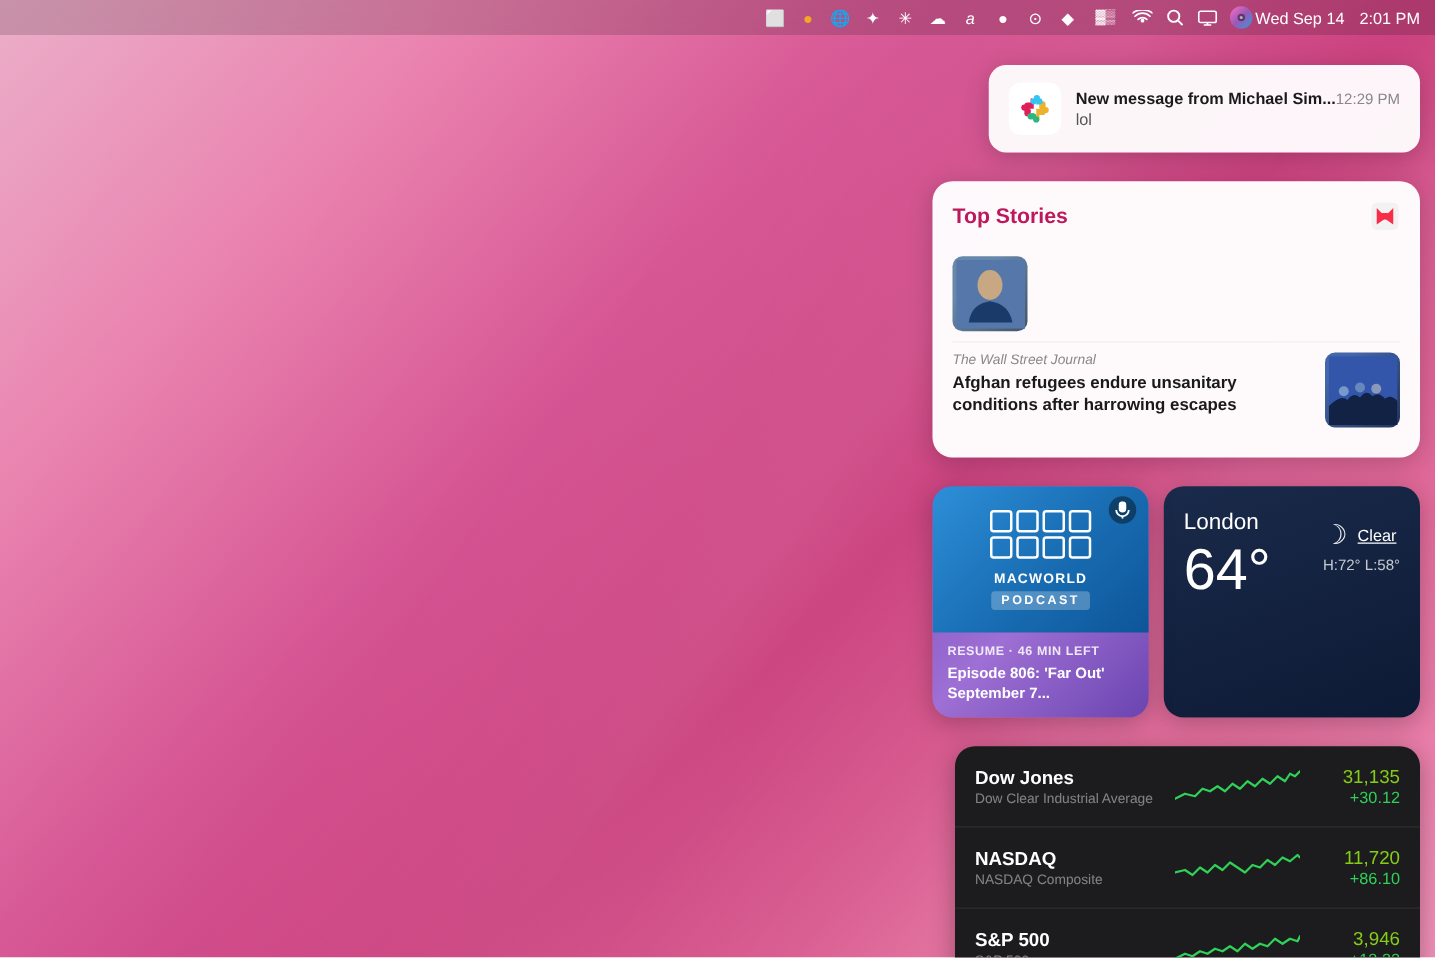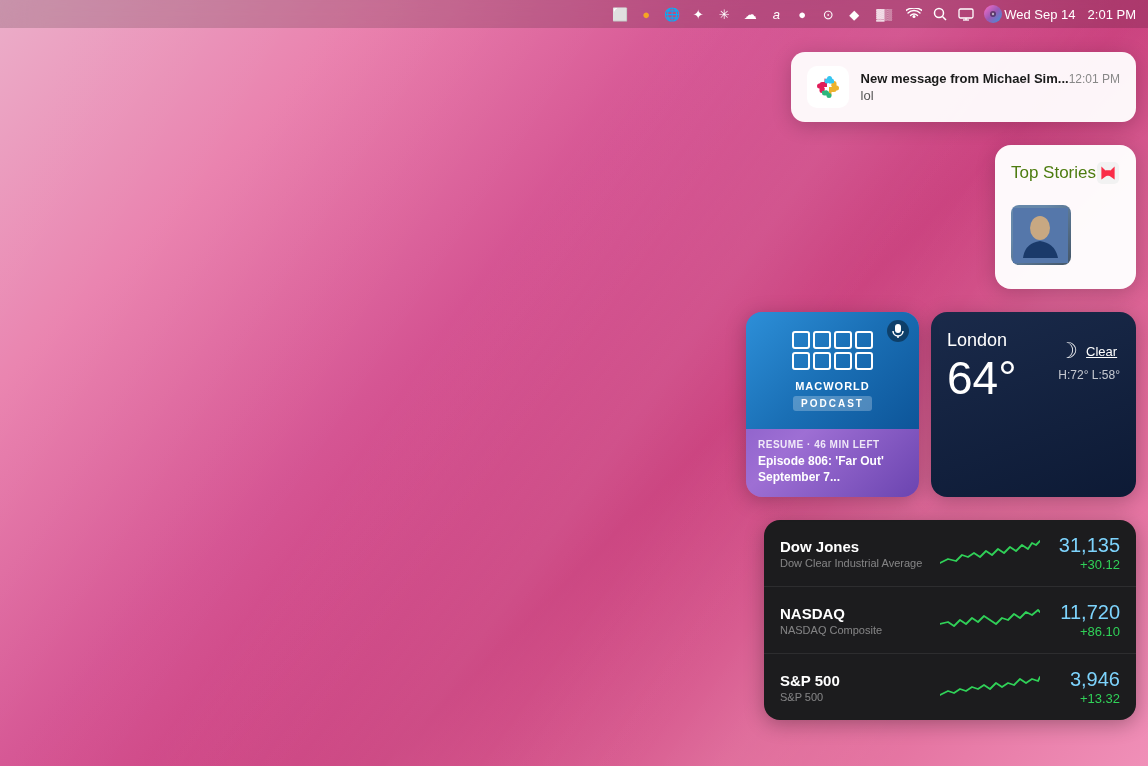--- a/index.html
+++ b/index.html
@@ -133,22 +133,22 @@
 
     .widget-header {
       display: flex;
       justify-content: space-between;
       align-items: center;
       margin-bottom: 12px;
     }
 
     .widget-title {
       font-size: 17px;
-      font-weight: 400;
-      color: #4d7c0f;
+      font-weight: 700;
+      color: #be185d;
     }
 
     .news-icon {
       width: 24px;
       height: 24px;
       display: flex;
       align-items: center;
       justify-content: center;
     }
 
@@ -411,22 +411,22 @@
       display: flex;
       align-items: center;
     }
 
     .stock-values {
       text-align: right;
       min-width: 80px;
     }
 
     .stock-price {
-      color: #7dd3fc;
-      font-size: 20px;
+      color: #84cc16;
+      font-size: 15px;
       font-weight: 500;
     }
 
     .stock-change-pos {
       color: #30d158;
       font-size: 13px;
       text-align: right;
     }
 
     
@@ -525,21 +525,21 @@
           <rect x="42" y="27" width="10" height="10" rx="5" fill="#ecb22e"></rect>
           <rect x="22" y="37" width="10" height="10" rx="5" fill="#2eb67d"></rect>
           <rect x="27" y="42" width="10" height="10" rx="5" fill="#2eb67d"></rect>
           <rect x="28" y="8" width="10" height="10" rx="5" fill="#36c5f0"></rect>
           <rect x="23" y="13" width="10" height="10" rx="5" fill="#36c5f0"></rect>
         </svg>
       </div>
       <div class="notification-content">
         <div class="notification-title">
           <span>New message from Michael Sim...</span>
-          <span class="notification-time">12:01 PM</span>
+          <span class="notification-time">12:29 PM</span>
         </div>
         <div class="notification-body">lol</div>
       </div>
     </div>
 
     <div class="top-stories">
       <div class="widget-header">
         <span class="widget-title">Top Stories</span>
         <div class="news-icon">
           <svg viewBox="0 0 100 100" xmlns="http://www.w3.org/2000/svg">
@@ -555,20 +555,39 @@
         <div class="story-image-biden">
 
           <svg width="55" height="55" viewBox="0 0 55 55">
             <rect width="55" height="55" fill="#5577aa"></rect>
             <ellipse cx="27" cy="20" rx="10" ry="12" fill="#c8a882"></ellipse>
             <path d="M10 50 Q12 35 27 33 Q42 35 45 50Z" fill="#1a3a6a"></path>
           </svg>
         </div>
       </div>
 
+      <div class="story">
+        <div class="story-content">
+          <div class="story-source">
+            <em>The Wall Street Journal</em>
+          </div>
+          <div class="story-headline">Afghan refugees endure unsanitary conditions after harrowing escapes</div>
+        </div>
+        <div class="story-image-afghan">
+
+          <svg width="55" height="55" viewBox="0 0 55 55">
+            <rect width="55" height="55" fill="#3355aa"></rect>
+
+            <path d="M0 40 Q10 30 15 35 Q20 28 25 33 Q30 26 35 32 Q40 28 45 34 Q50 30 55 36 L55 55 L0 55Z" fill="#112244"></path>
+            <circle cx="12" cy="28" r="4" fill="#7799cc"></circle>
+            <circle cx="25" cy="25" r="4" fill="#6688bb"></circle>
+            <circle cx="38" cy="26" r="4" fill="#8899bb"></circle>
+          </svg>
+        </div>
+      </div>
     </div>
 
     <div class="widgets-row">
 
       <div class="podcast-widget">
         <div class="podcast-cover">
           <div class="podcast-cover-inner">
             <div class="macworld-logo">
               <div class="macworld-squares">
                 <div class="mw-square"></div>

